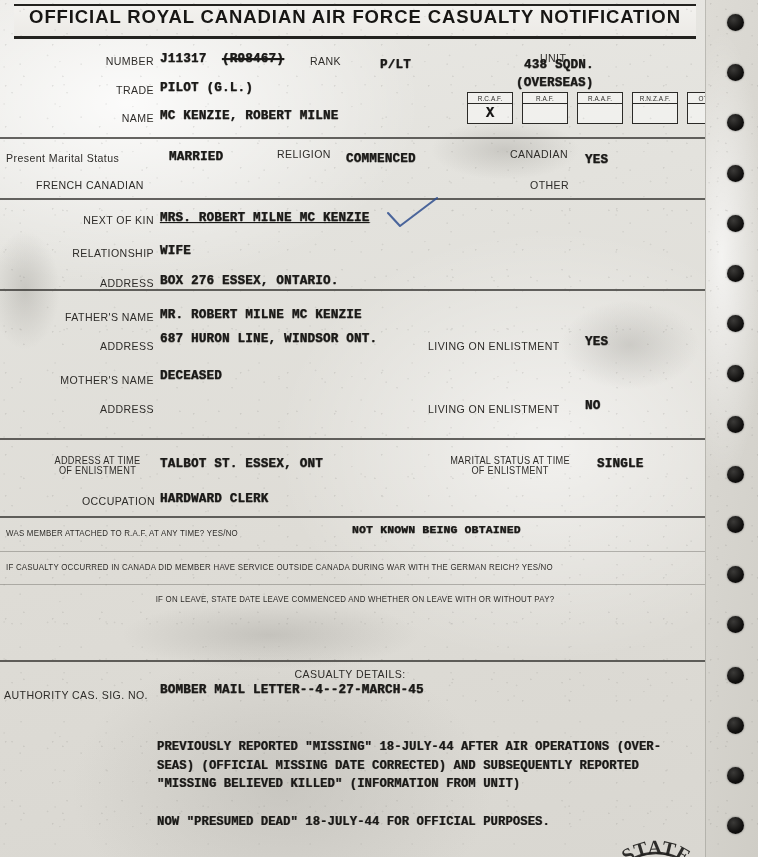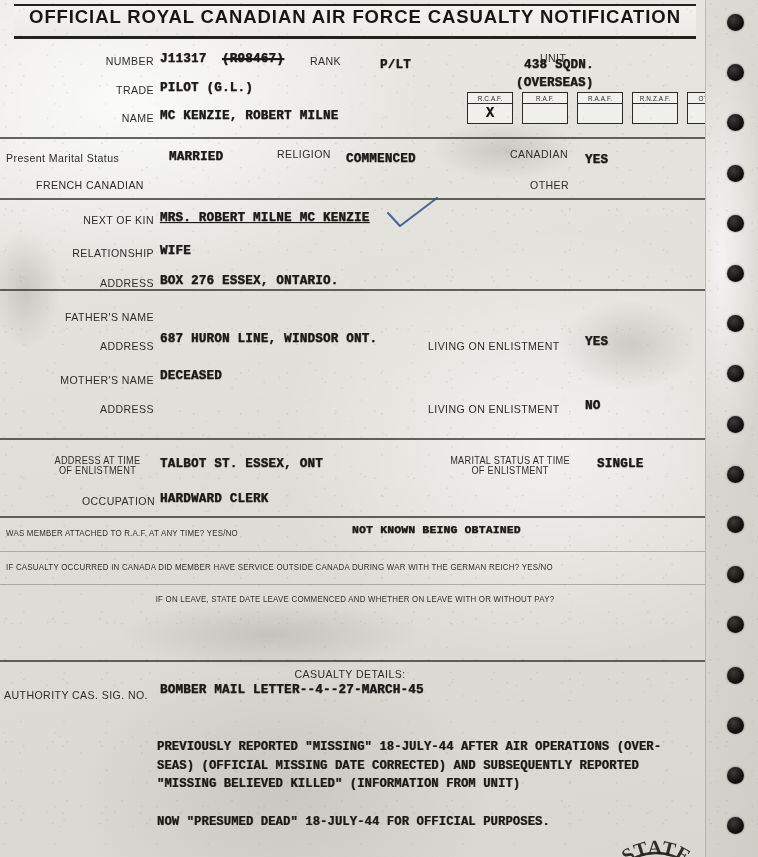--- a/index.html
+++ b/index.html
@@ -295,20 +295,21 @@
     <path d="M3 17 L15 30 L52 2" fill="none" stroke="#2f4f8f" stroke-width="2.1" stroke-linecap="round" stroke-linejoin="round" opacity="0.85"></path>
   </svg>
 
   <div class="lbl r" style="left:34px;  top:247px; width:120px; text-align:right;">RELATIONSHIP</div>
   <div class="tw" style="left:160px; top:244px;">WIFE</div>
 
   <div class="lbl r" style="left:34px;  top:277px; width:120px; text-align:right;">ADDRESS</div>
   <div class="tw" style="left:160px; top:274px;">BOX 276  ESSEX, ONTARIO.</div>
 
   <div class="lbl r" style="left:24px;  top:311px; width:130px; text-align:right;">FATHER'S NAME</div>
+  <div class="tw" style="left:160px; top:308px;">MR. ROBERT MILNE MC KENZIE</div>
 
   <div class="lbl r" style="left:24px;  top:340px; width:130px; text-align:right;">ADDRESS</div>
   <div class="tw" style="left:160px; top:332px;">687 HURON LINE, WINDSOR ONT.</div>
   <div class="lbl l" style="left:428px; top:340px;">LIVING ON ENLISTMENT</div>
   <div class="tw" style="left:585px; top:335px;">YES</div>
 
   <div class="lbl r" style="left:24px;  top:374px; width:130px; text-align:right;">MOTHER'S NAME</div>
   <div class="tw" style="left:160px; top:369px;">DECEASED</div>
 
   <div class="lbl r" style="left:24px;  top:403px; width:130px; text-align:right;">ADDRESS</div>

